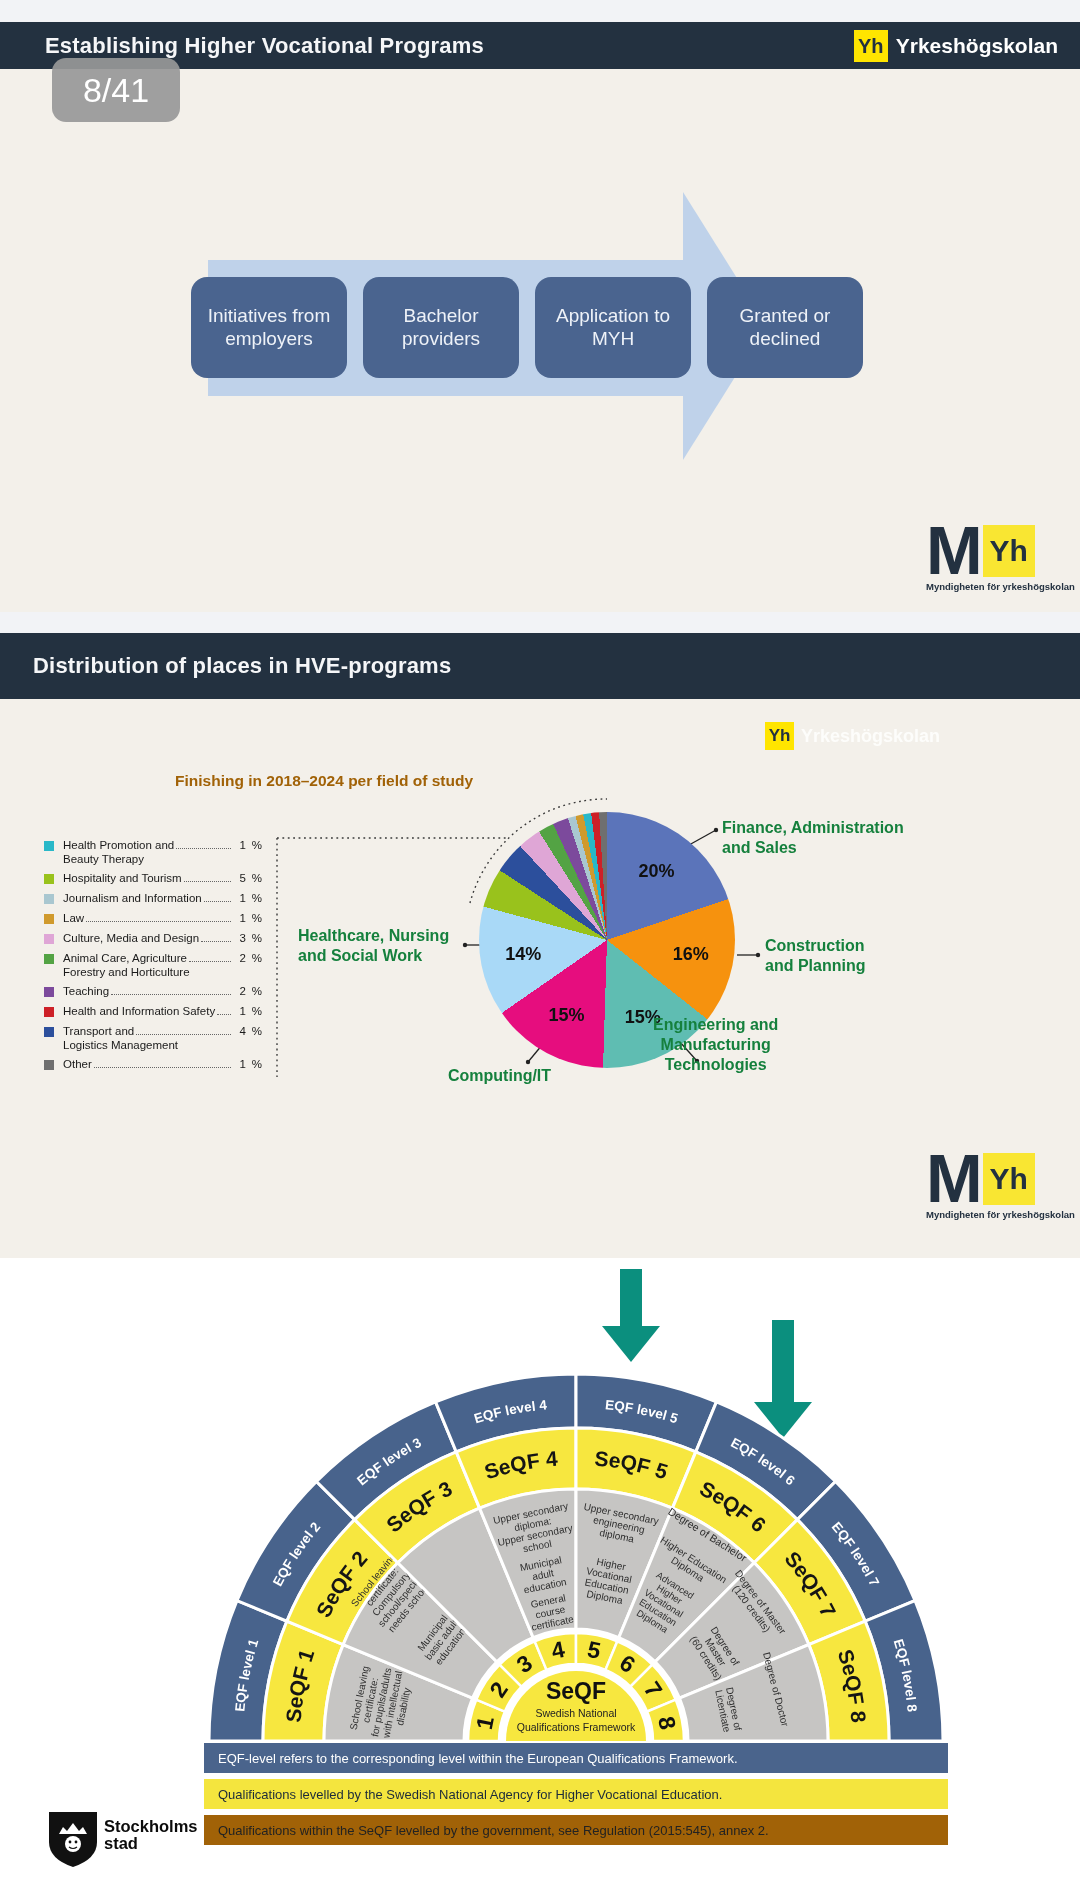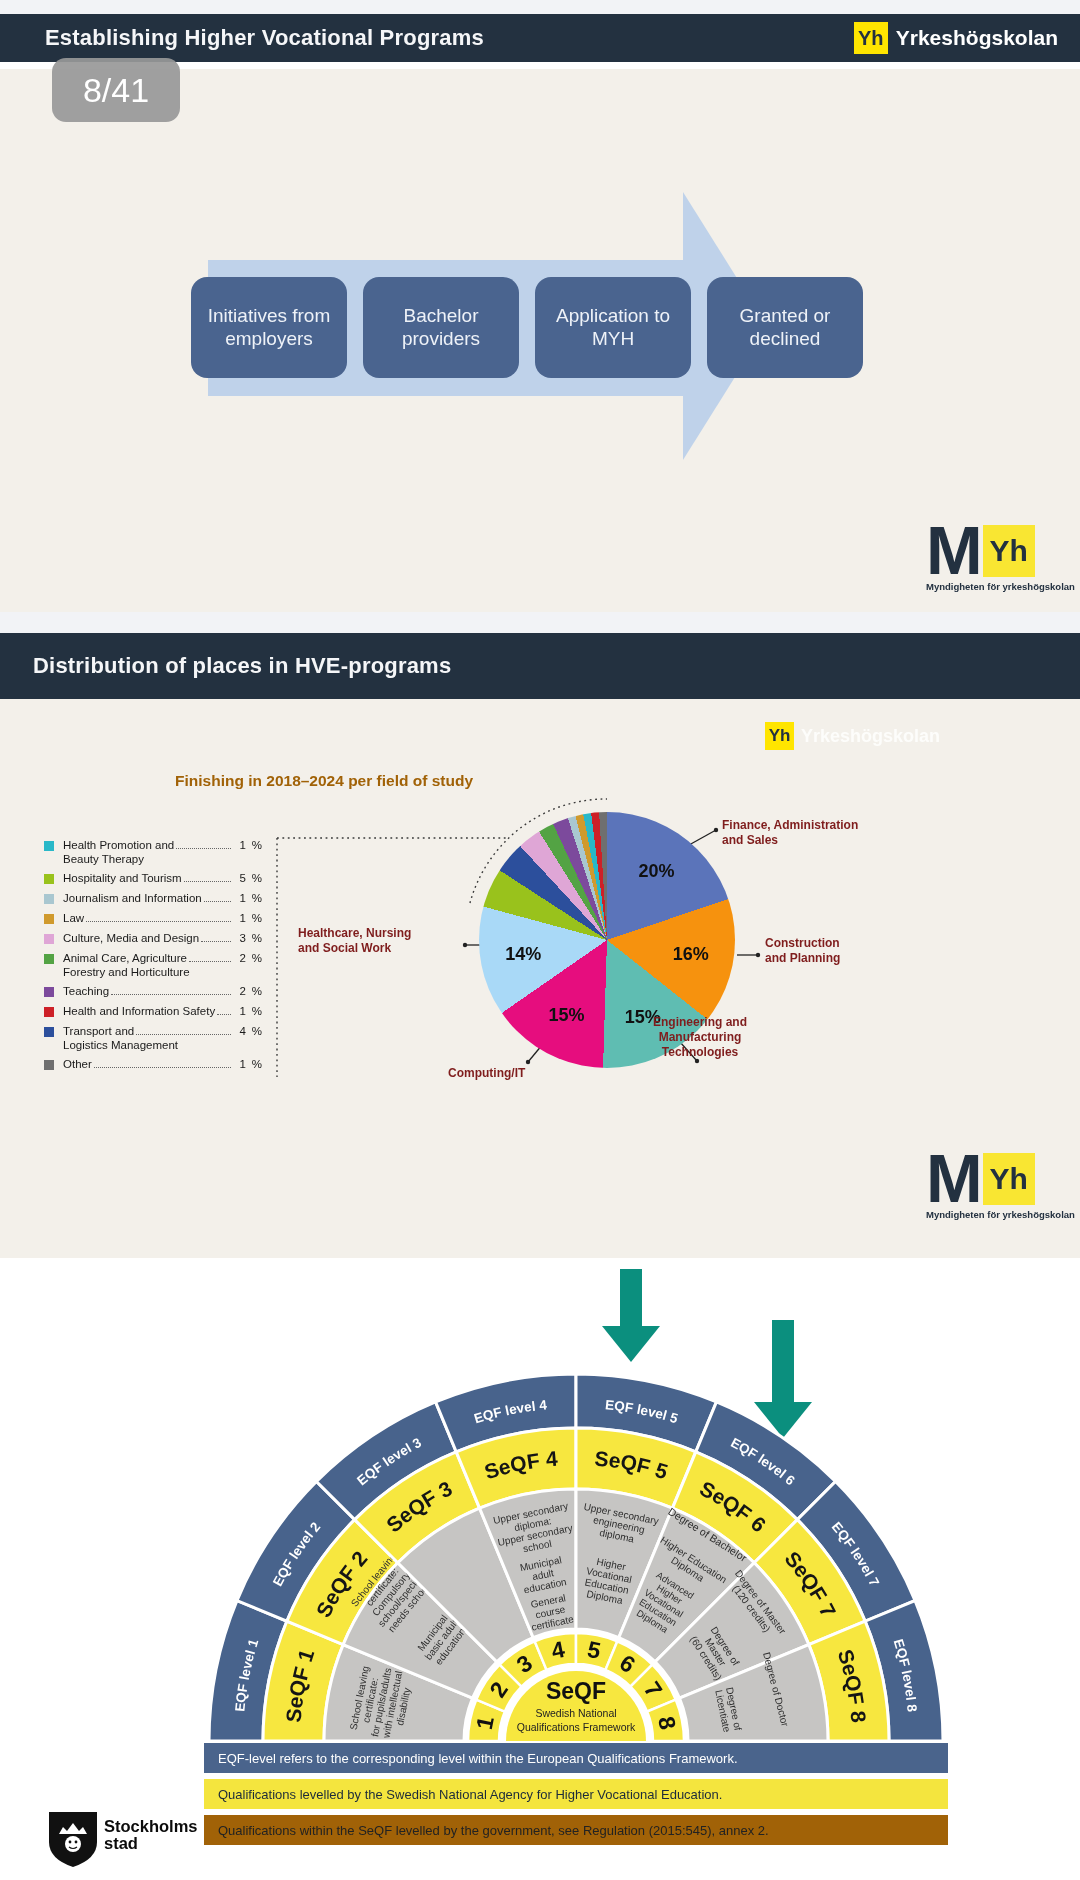--- a/index.html
+++ b/index.html
@@ -47,40 +47,40 @@
   .sw{width:10px;height:10px;margin:2px 9px 0 0;flex-shrink:0;}
   .lcol{flex:1;min-width:0;}
   .lline{display:flex;align-items:baseline;}
   .lline .lab{white-space:nowrap;}
   .dots{flex:1;border-bottom:1.5px dotted #666;margin:0 2px 3px 2px;min-width:6px;}
   .lval{width:13px;text-align:right;}
   .lunit{width:16px;text-align:right;}
   .l2{margin-top:1px;}
   .pie{left:479px;top:812px;width:256px;height:256px;border-radius:50%;}
   .pct{position:absolute;font-size:18px;font-weight:bold;color:#111;transform:translate(-50%,-50%);white-space:nowrap;}
-  .callout{position:absolute;font-size:12px;font-weight:bold;color:#7f1d1d;line-height:1.25;}
+  .callout{position:absolute;font-size:16px;font-weight:bold;color:#15803d;line-height:1.25;}
 
   
   .s3-title{left:57px;top:1283px;font-size:28px;font-weight:bold;color:#0c0c0c;line-height:1.26;}
   .dn-shaft{width:22px;background:#0b8f7e;}
   .dn-head{width:0;height:0;border-left:29px solid transparent;border-right:29px solid transparent;
            border-top:36px solid #0b8f7e;}
   .note{left:204px;width:744px;height:30px;font-size:13px;display:flex;align-items:center;padding-left:14px;box-sizing:border-box;}
   .note.blue{background:#4a648c;color:#ffffff;}
   .note.yellow{background:#f4e53e;color:#1c2b3a;}
   .note.gray{background:#a16207;color:#222;}
   .sthlm-text{left:104px;top:1818px;font-size:16.5px;font-weight:bold;color:#0b0b0b;line-height:1.06;}
 </style>
 </head>
 <body>
 
 <div class="page">
 
   <div class="abs strip" style="top:0;height:22px;"></div>
-  <div class="abs navybar" style="top:14px;height:48px;">
+  <div class="abs navybar" style="top:22px;height:48px;">
     <div class="bartitle">Establishing Higher Vocational Programs</div>
     <div class="hdr-logo">
       <div class="yh-box">Yh</div>
       <div class="yh-text">Yrkeshögskolan</div>
     </div>
   </div>
   <div class="abs cream" style="top:69px;height:543px;"></div>
   <div class="abs badge">8/41</div>
 
   <div class="abs flow-band"></div>

